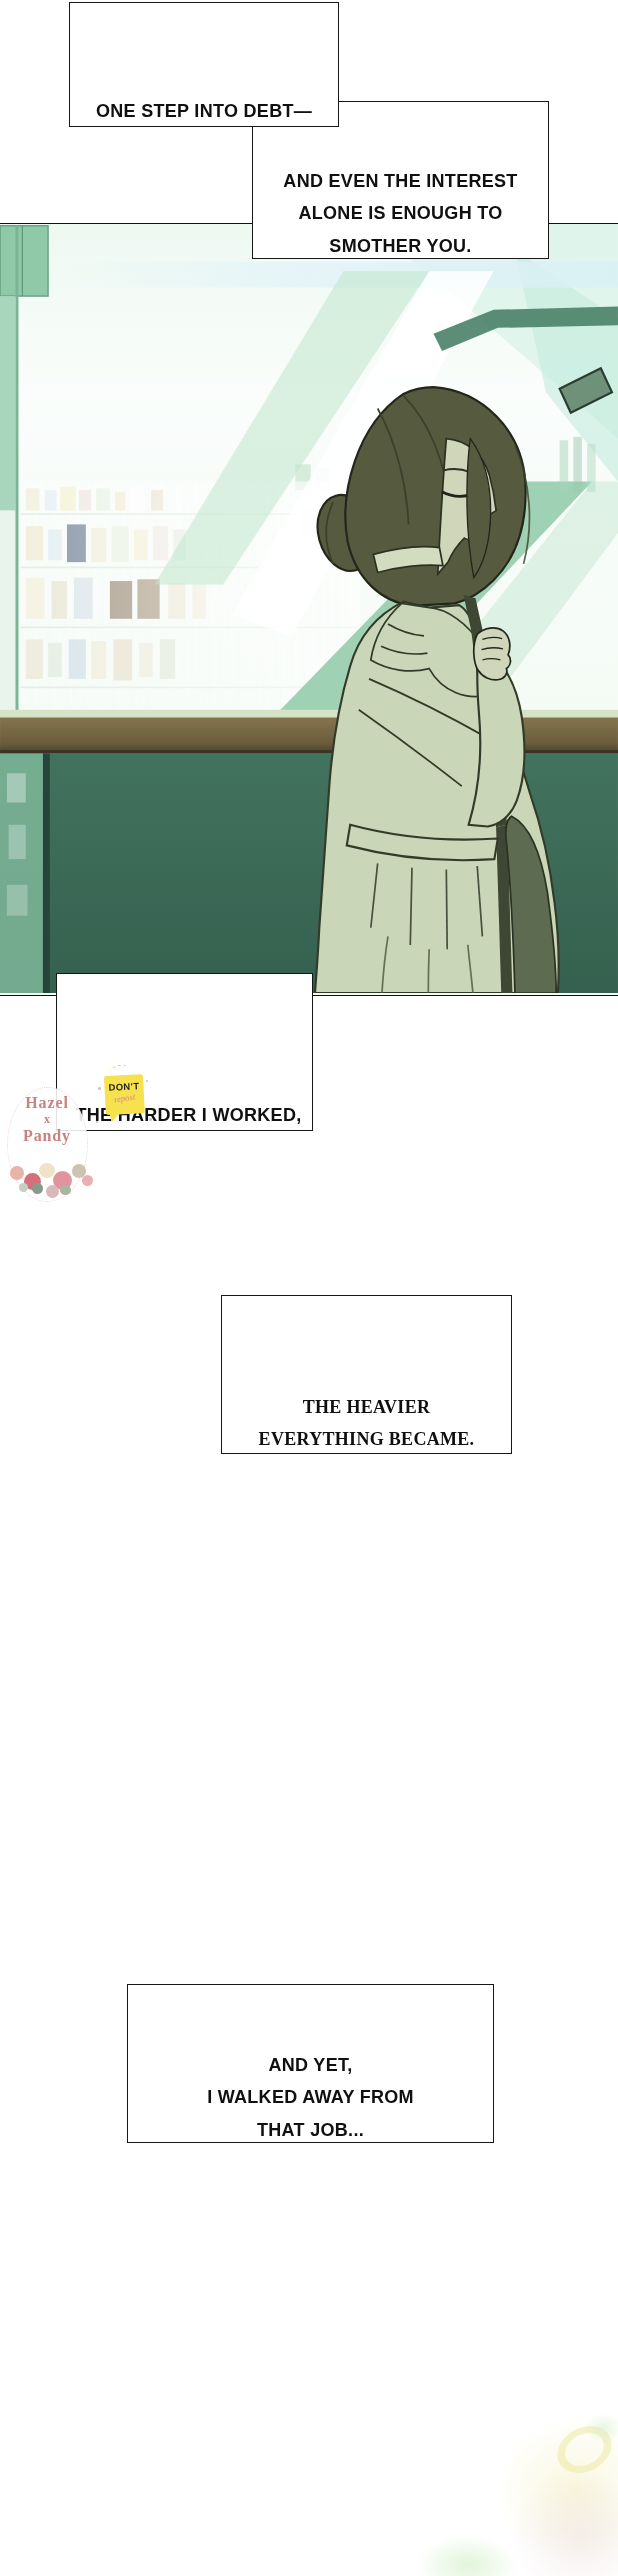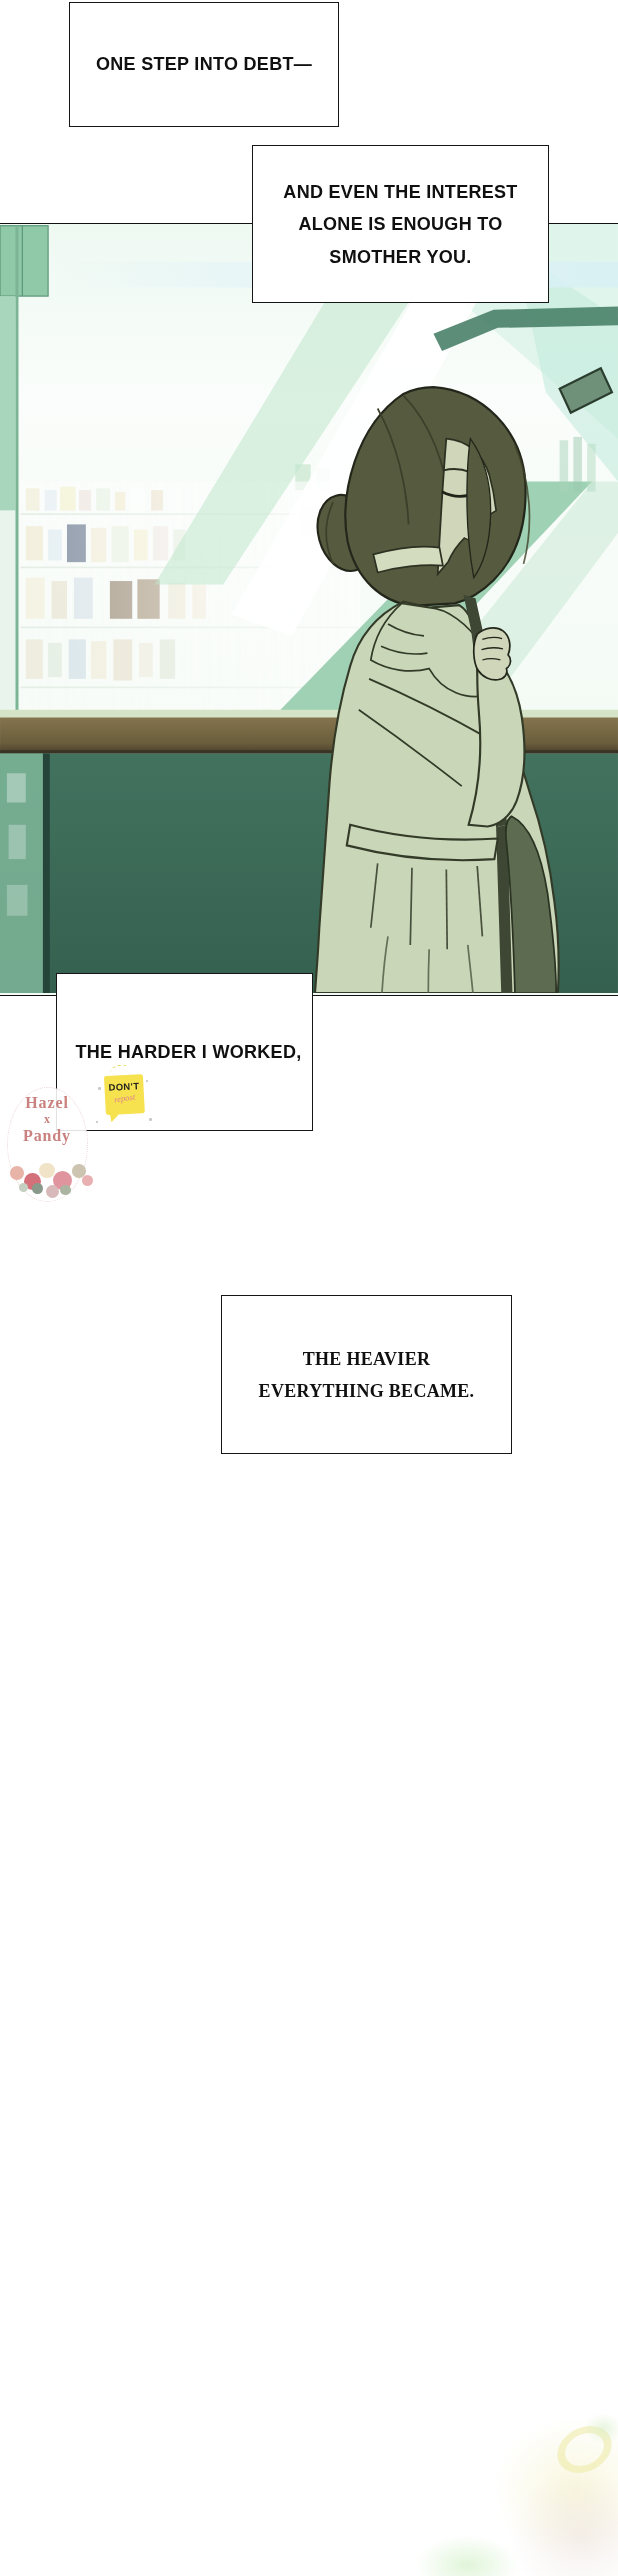--- a/index.html
+++ b/index.html
@@ -1,28 +1,28 @@
 <!DOCTYPE html>
 <html style="font-size:13.7px"><head>
 <meta charset="utf-8">
 <style>
   html,body{margin:0;padding:0;background:#ffffff;}
   #page{position:relative;width:618px;height:2576px;background:#ffffff;overflow:hidden;
         font-family:"Liberation Sans",sans-serif;}
 
   
   .nbox{position:absolute;background:#ffffff;border:1.7px solid #161616;
-        display:flex;align-items:center;justify-content:center;}
+        display:flex;align-items:flex-end;justify-content:center;}
   .ntxt{display:block;text-align:center;color:#101010;font-weight:bold;
         font-size:18px;line-height:30px;letter-spacing:0.3px;
         transform:scaleY(1.07);}
   .ntxt .ln{display:block;}
 
   #box1{left:69px;top:1.7px;width:268px;height:123px;z-index:6;}
-  #box2{left:252px;top:101px;width:295px;height:156px;z-index:5;margin-top:44px;}
+  #box2{left:252px;top:101px;width:295px;height:156px;z-index:5;}
   #box3{left:56px;top:973px;width:247px;height:156px;z-index:5;padding-left:8px;}
   #box4{left:221px;top:1295px;width:289px;height:157px;z-index:4;font-family:Liberation Serif, serif;}
   #box5{left:127px;top:1984px;width:365px;height:157px;z-index:4;}
 
   
   #panel{position:absolute;left:0;top:223px;width:618px;height:773px;z-index:2;
          border-top:1.7px solid #111;border-bottom:1.7px solid #111;box-sizing:border-box;
          background:#f2fbf5;}
   #panel svg{display:block;width:618px;height:769px;}
 
@@ -280,20 +280,27 @@
     </span>
   </div>
 
   <div id="box4" class="nbox">
     <span class="ntxt">
       <span class="ln">THE HEAVIER</span>
       <span class="ln">EVERYTHING BECAME.</span>
     </span>
   </div>
 
+  <div id="box5" class="nbox">
+    <span class="ntxt">
+      <span class="ln">AND YET,</span>
+      <span class="ln">I WALKED AWAY FROM</span>
+      <span class="ln">THAT JOB...</span>
+    </span>
+  </div>
 
   <div id="wm-circle"></div>
   <div id="wm-text">
     <span class="w1">Hazel</span>
     <span class="w2">x</span>
     <span class="w3">Pandy</span>
   </div>
   <div id="wm-flowers">
     <i style="left:6.9px;top:12px;width:13.7px;height:13.7px;background:#e8b4a8;"></i>
     <i style="left:20.6px;top:19px;width:17px;height:17px;background:#d4707a;"></i>

